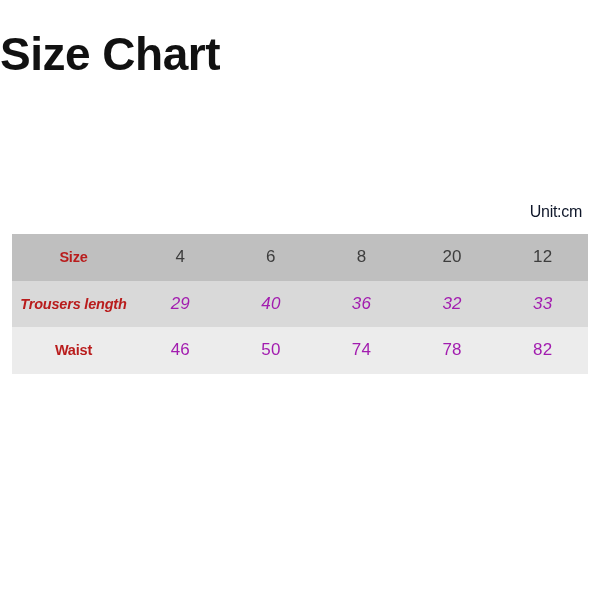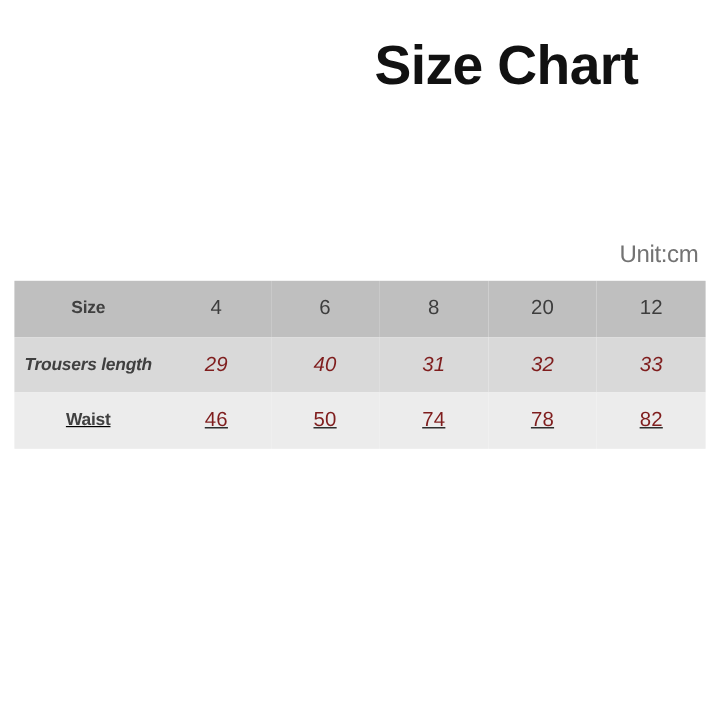--- a/index.html
+++ b/index.html
@@ -15,38 +15,38 @@
     overflow: hidden;
     -webkit-font-smoothing: antialiased;
   }
 
   
   .page-title {
     position: absolute;
     left: 0;
     right: 0;
     top: 26px;
-    text-align: right;
+    text-align: left;
     font-size: 46px;
     font-weight: bold;
     line-height: 56px;
     color: #111111;
     letter-spacing: -0.5px;
     padding-right: 68px;
     box-sizing: border-box;
   }
 
   
   .unit-note {
     position: absolute;
     right: 18px;
     top: 201px;
-    font-size: 20px;
+    font-size: 16px;
     line-height: 22px;
-    color: #737373;
+    color: #0f172a;
     font-weight: normal;
     letter-spacing: -0.3px;
   }
 
   
   .size-table {
     position: absolute;
     left: 12px;
     top: 234px;
     width: 576px;
@@ -57,34 +57,34 @@
     height: 46.5px;
   }
   .size-table td {
     padding: 0;
     text-align: center;
     vertical-align: middle;
     height: 46.5px;
   }
   .row-head   { background: #bfbfbf; }
   .row-alt-1  { background: #d9d9d9; font-style: italic; }
-  .row-alt-2  { background: #ececec; text-decoration: underline; }
+  .row-alt-2  { background: #ececec; }
   .row-alt-3  { background: #ffffff; }
 
   .cell-label {
     width: 123px;
-    color: #404040;
+    color: #b91c1c;
     font-size: 14.5px;
     font-weight: bold;
     letter-spacing: -0.2px;
     white-space: nowrap;
   }
   .cell-value {
     width: 90.6px;
-    color: #7f1d1d;
+    color: #a21caf;
     font-size: 17px;
     font-weight: normal;
     letter-spacing: 0.2px;
   }
   .row-head .cell-value {
     color: #3d3d3d;
   }
 </style>
 </head>
 <body>
@@ -100,21 +100,21 @@
       <td class="cell-value">4</td>
       <td class="cell-value">6</td>
       <td class="cell-value">8</td>
       <td class="cell-value">20</td>
       <td class="cell-value">12</td>
     </tr>
     <tr class="row-alt-1">
       <td class="cell-label">Trousers length</td>
       <td class="cell-value">29</td>
       <td class="cell-value">40</td>
-      <td class="cell-value">31</td>
+      <td class="cell-value">36</td>
       <td class="cell-value">32</td>
       <td class="cell-value">33</td>
     </tr>
     <tr class="row-alt-2">
       <td class="cell-label">Waist</td>
       <td class="cell-value">46</td>
       <td class="cell-value">50</td>
       <td class="cell-value">74</td>
       <td class="cell-value">78</td>
       <td class="cell-value">82</td>

